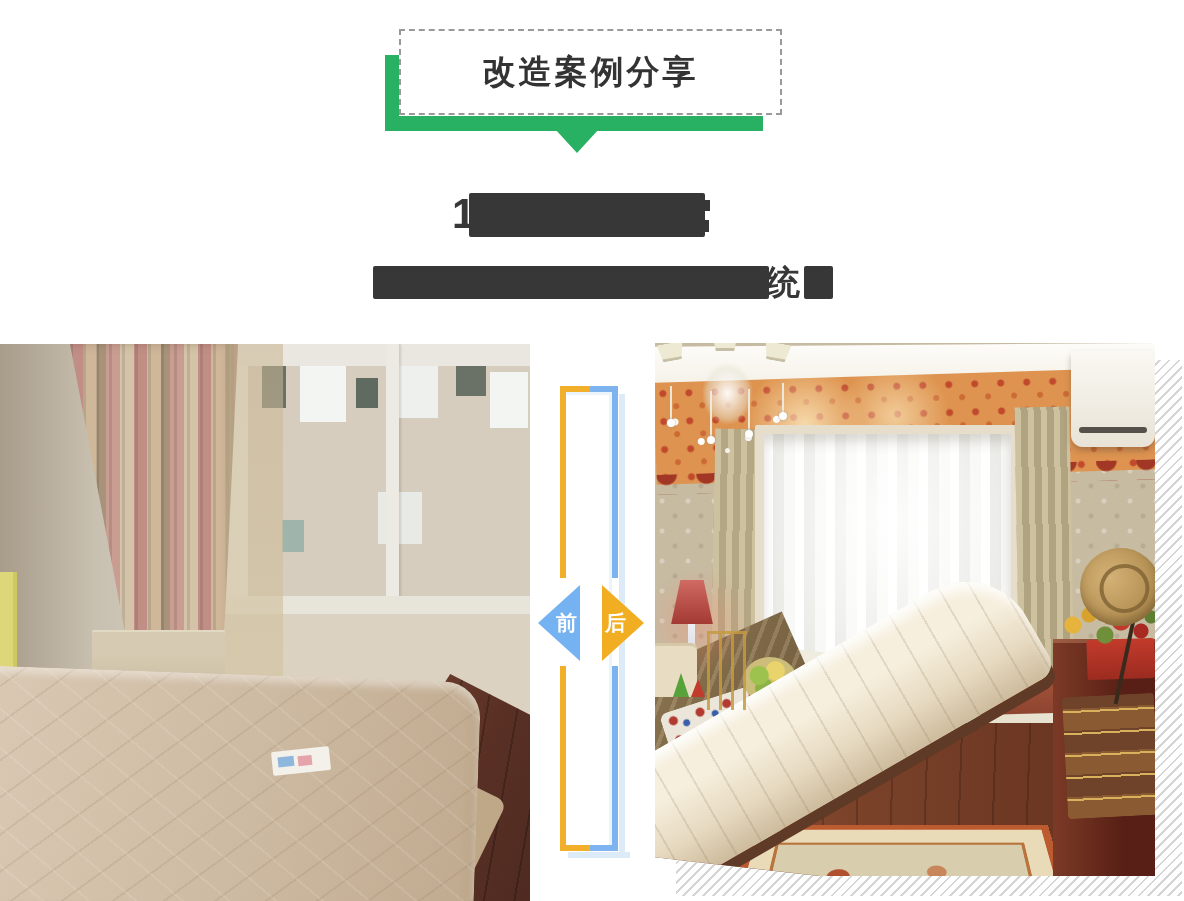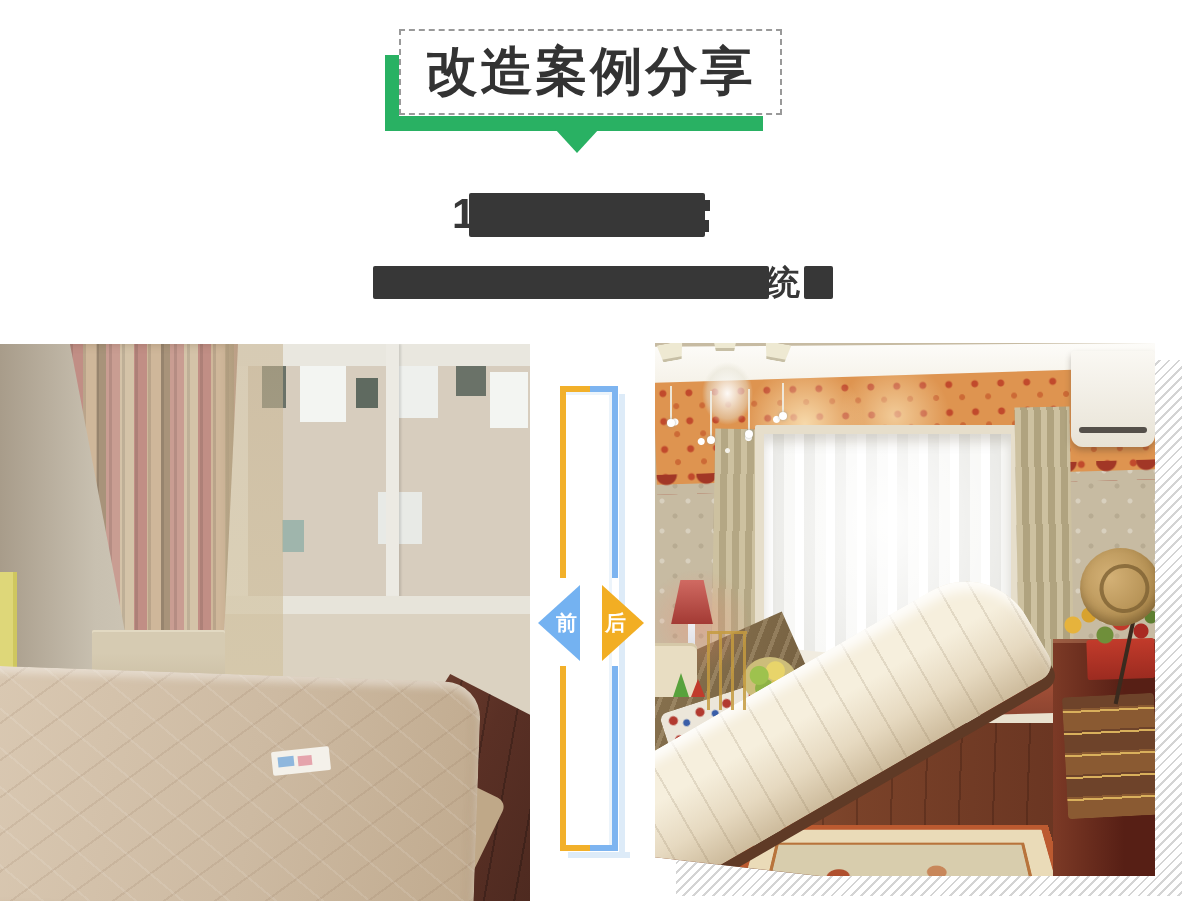--- a/index.html
+++ b/index.html
@@ -7,21 +7,21 @@
          font-family:"Liberation Sans","DejaVu Sans",sans-serif;}
   .abs{position:absolute;}
 
   
   .b-arm{left:385px;top:55px;width:14px;height:76px;background:#29b163;}
   .b-band{left:385px;top:116px;width:378px;height:15px;background:#29b163;}
   .b-tip{left:555px;top:129px;width:0;height:0;border-left:22px solid transparent;
          border-right:22px solid transparent;border-top:24px solid #29b163;}
   .b-box{left:399px;top:29px;width:383px;height:86px;background:#fff;border:2px dashed #999;
          box-sizing:border-box;display:flex;align-items:center;justify-content:center;}
-  .b-title{font-size:52px;font-weight:700;color:#333;letter-spacing:3px;white-space:nowrap;}
+  .b-title{font-size:33px;font-weight:700;color:#333;letter-spacing:3px;white-space:nowrap;}
 
   
   .r-frag1{left:452px;top:190px;font-size:42px;font-weight:700;color:#373737;}
   .r-block1{left:469px;top:193px;width:236px;height:44px;background:#373737;border-radius:2px;}
   .r-block1::before{content:"";position:absolute;right:-5px;top:7px;width:5px;height:11px;background:#373737;}
   .r-block1::after{content:"";position:absolute;right:-4px;bottom:5px;width:4px;height:12px;background:#373737;}
   .r-block2{left:373px;top:266px;width:396px;height:33px;background:#373737;border-radius:2px;}
   .r-frag2{left:766px;top:260px;font-size:34px;font-weight:700;color:#373737;}
   .r-blob{left:804px;top:266px;width:29px;height:33px;background:#373737;border-radius:2px;}
 

